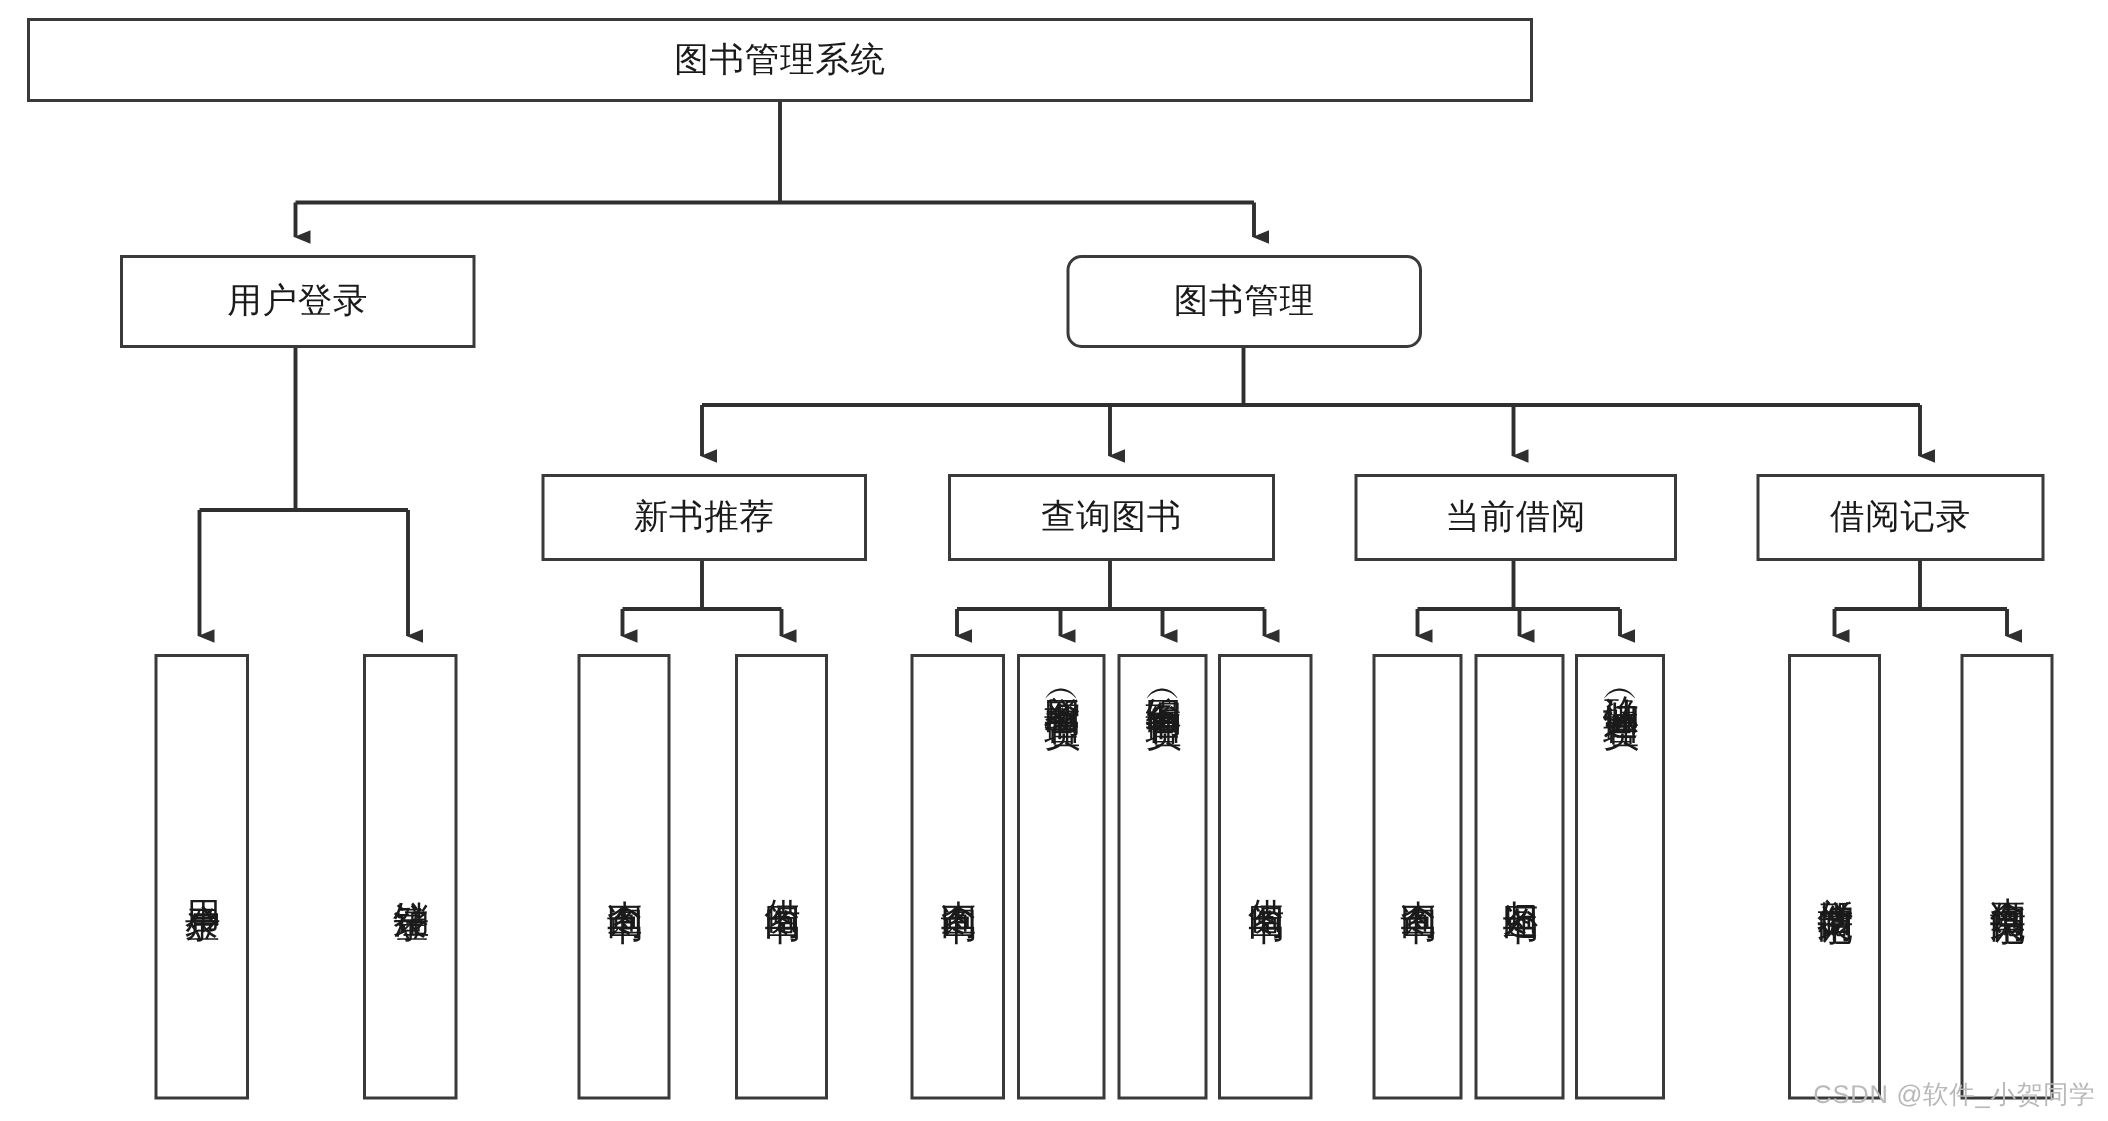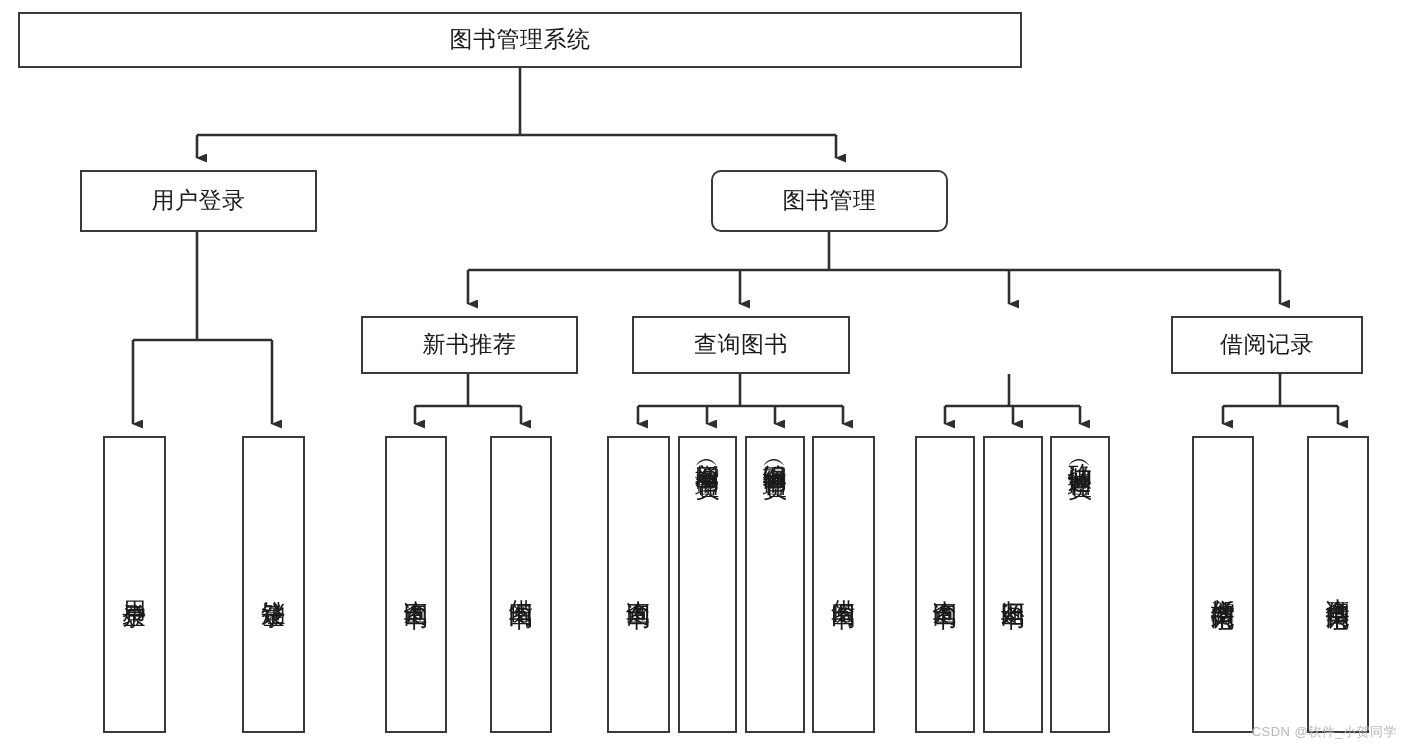--- a/index.html
+++ b/index.html
@@ -62,21 +62,21 @@
     margin: 0 auto;
   }
   .node.vertical.centered {
     align-items: center;
     padding-top: 0;
   }
   #watermark {
     position: absolute;
     right: 8px;
     bottom: 6px;
-    font-size: 13px;
+    font-size: 17px;
     color: #b9b9b9;
     letter-spacing: 0.5px;
     z-index: 5;
     white-space: nowrap;
   }
 </style>
 </head>
 <body>
 
 <div id="diagram-root">
@@ -141,20 +141,23 @@
   <div class="node horizontal" style="left:711px; top:170px; width:237px; height:62px;border-radius:10px;">
     <span class="node-label">图书管理</span>
   </div>
 
   <div class="node horizontal" style="left:361px; top:316px; width:217px; height:58px;">
     <span class="node-label">新书推荐</span>
   </div>
   <div class="node horizontal" style="left:632px; top:316px; width:218px; height:58px;">
     <span class="node-label">查询图书</span>
   </div>
+  <div class="node horizontal" style="left:903px; top:316px; width:215px; height:58px;">
+    <span class="node-label">当前借阅</span>
+  </div>
   <div class="node horizontal" style="left:1171px; top:316px; width:192px; height:58px;">
     <span class="node-label">借阅记录</span>
   </div>
 
   <div class="node vertical centered" style="left:103px; top:436px; width:63px; height:297px;">
     <span class="node-label">用户登录</span>
   </div>
   <div class="node vertical centered" style="left:242px; top:436px; width:63px; height:297px;">
     <span class="node-label">注销登录</span>
   </div>

